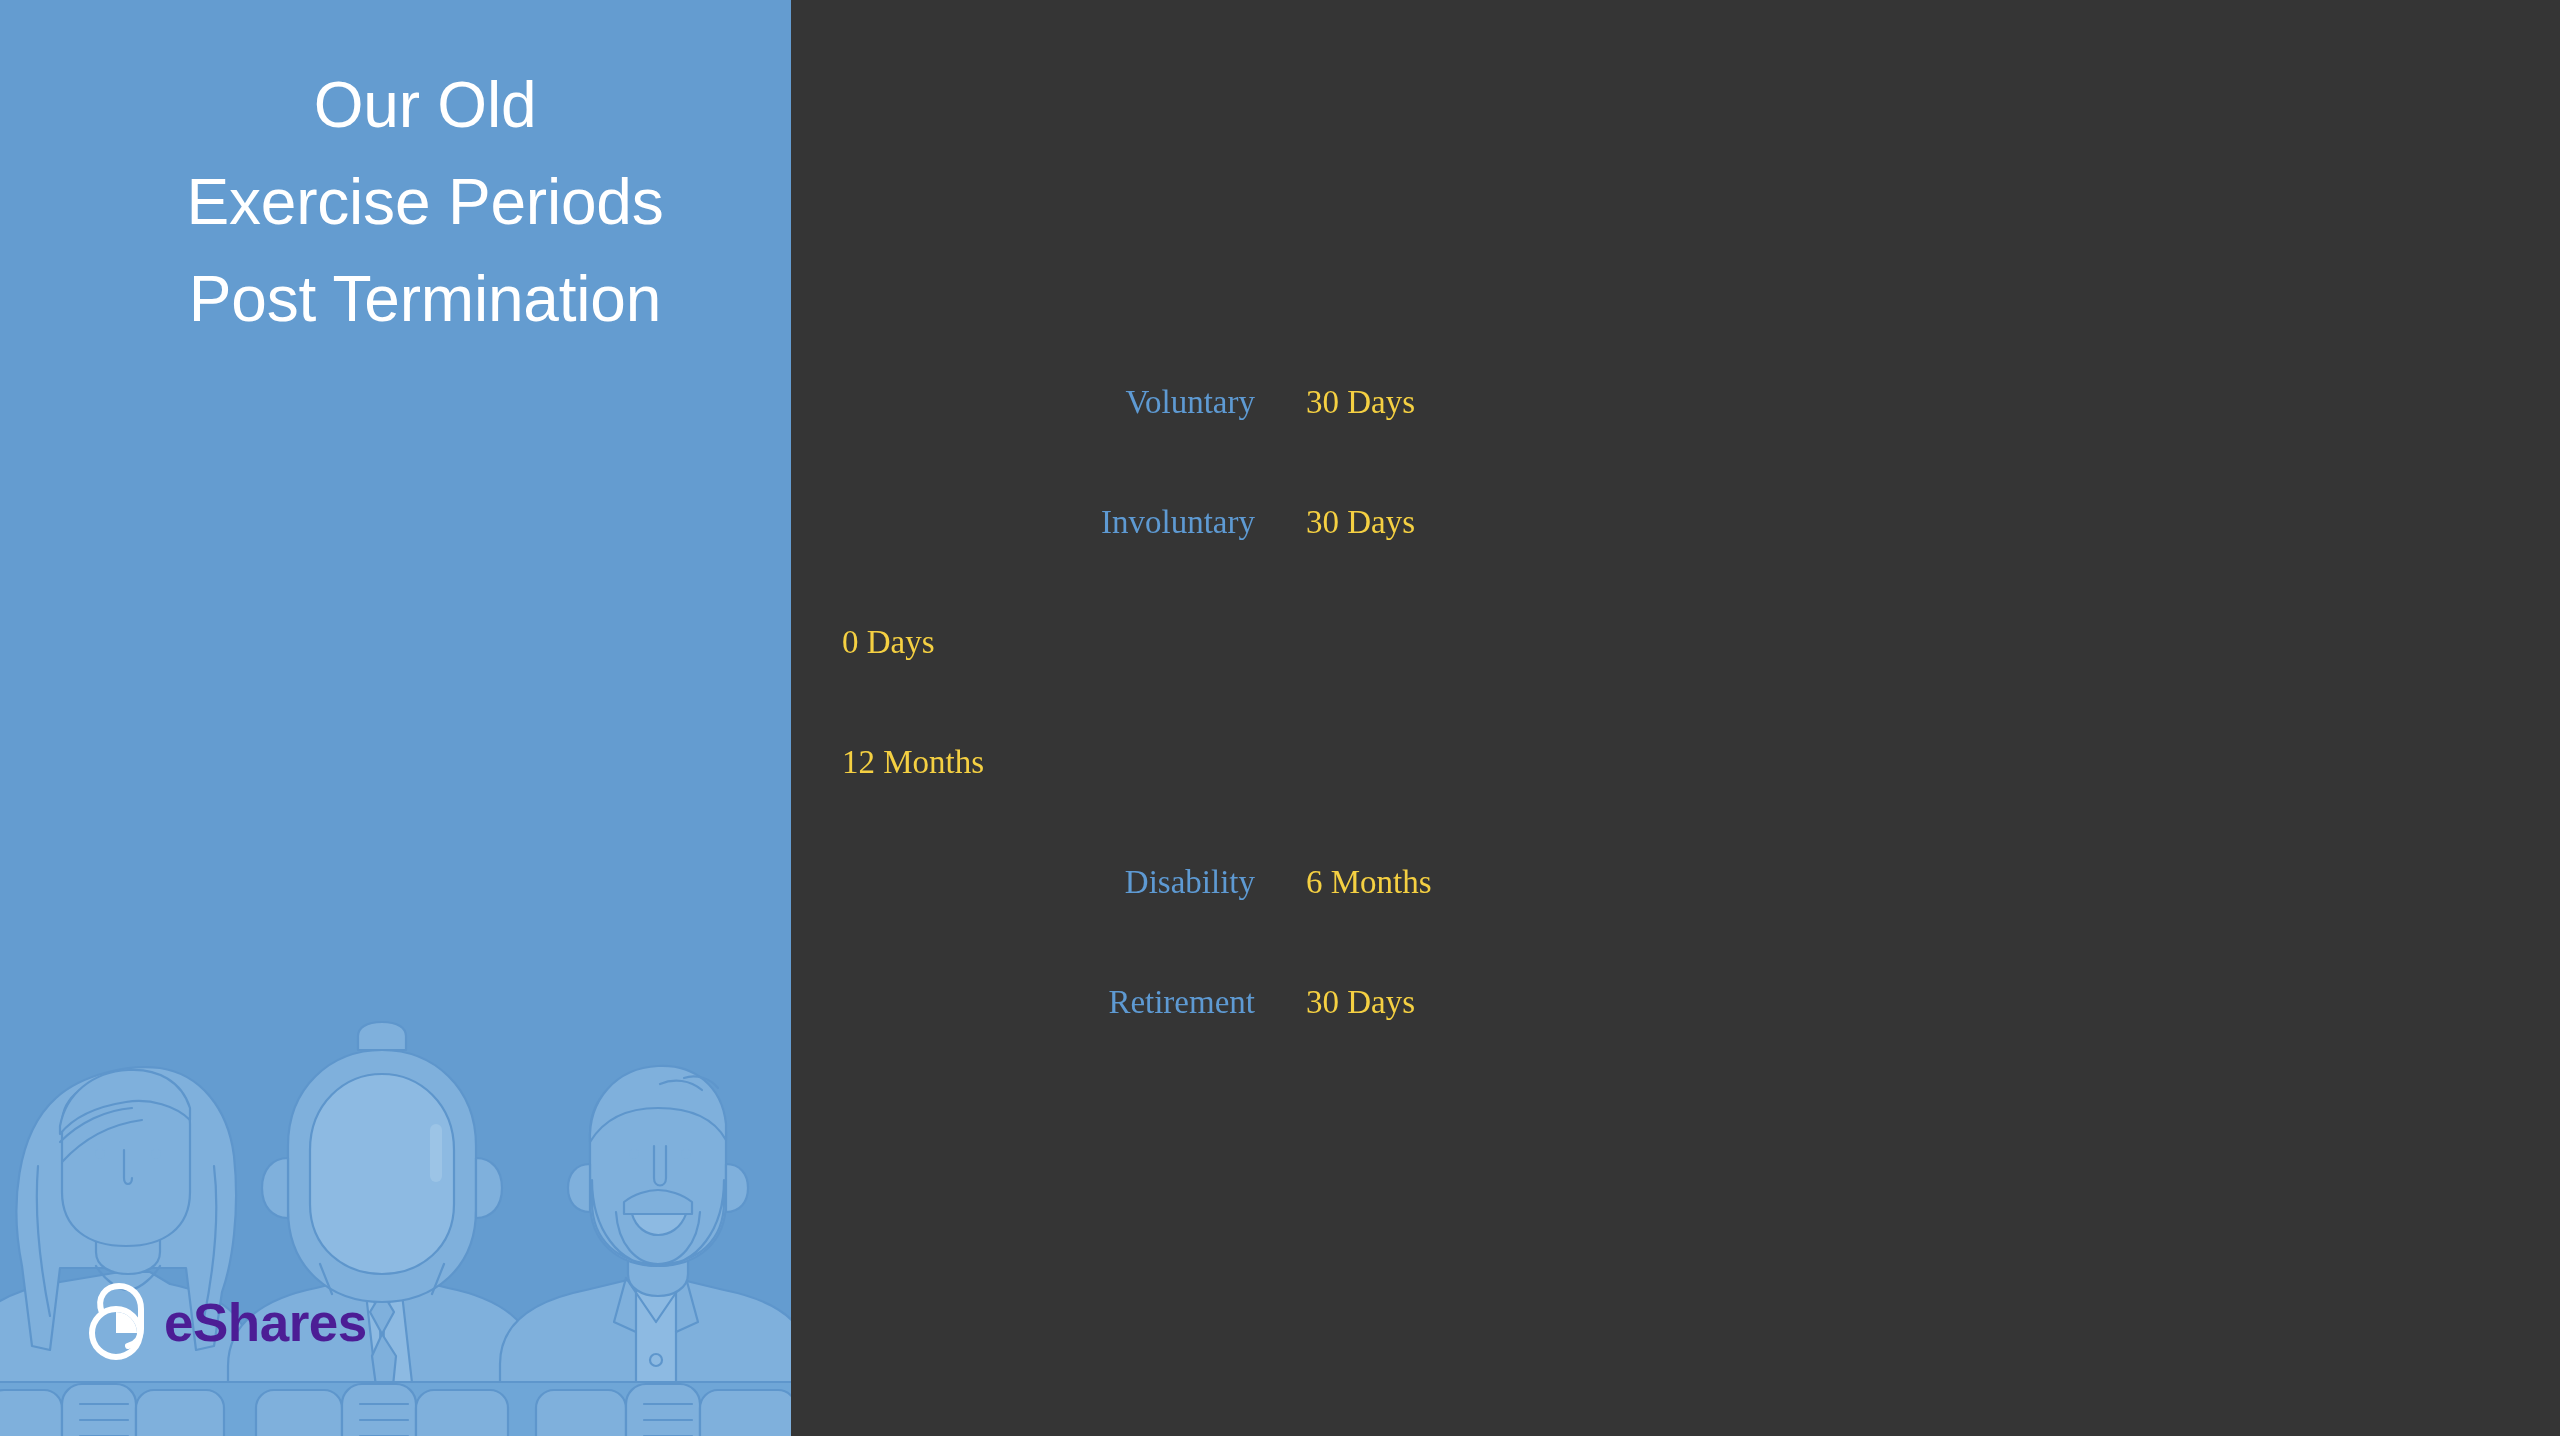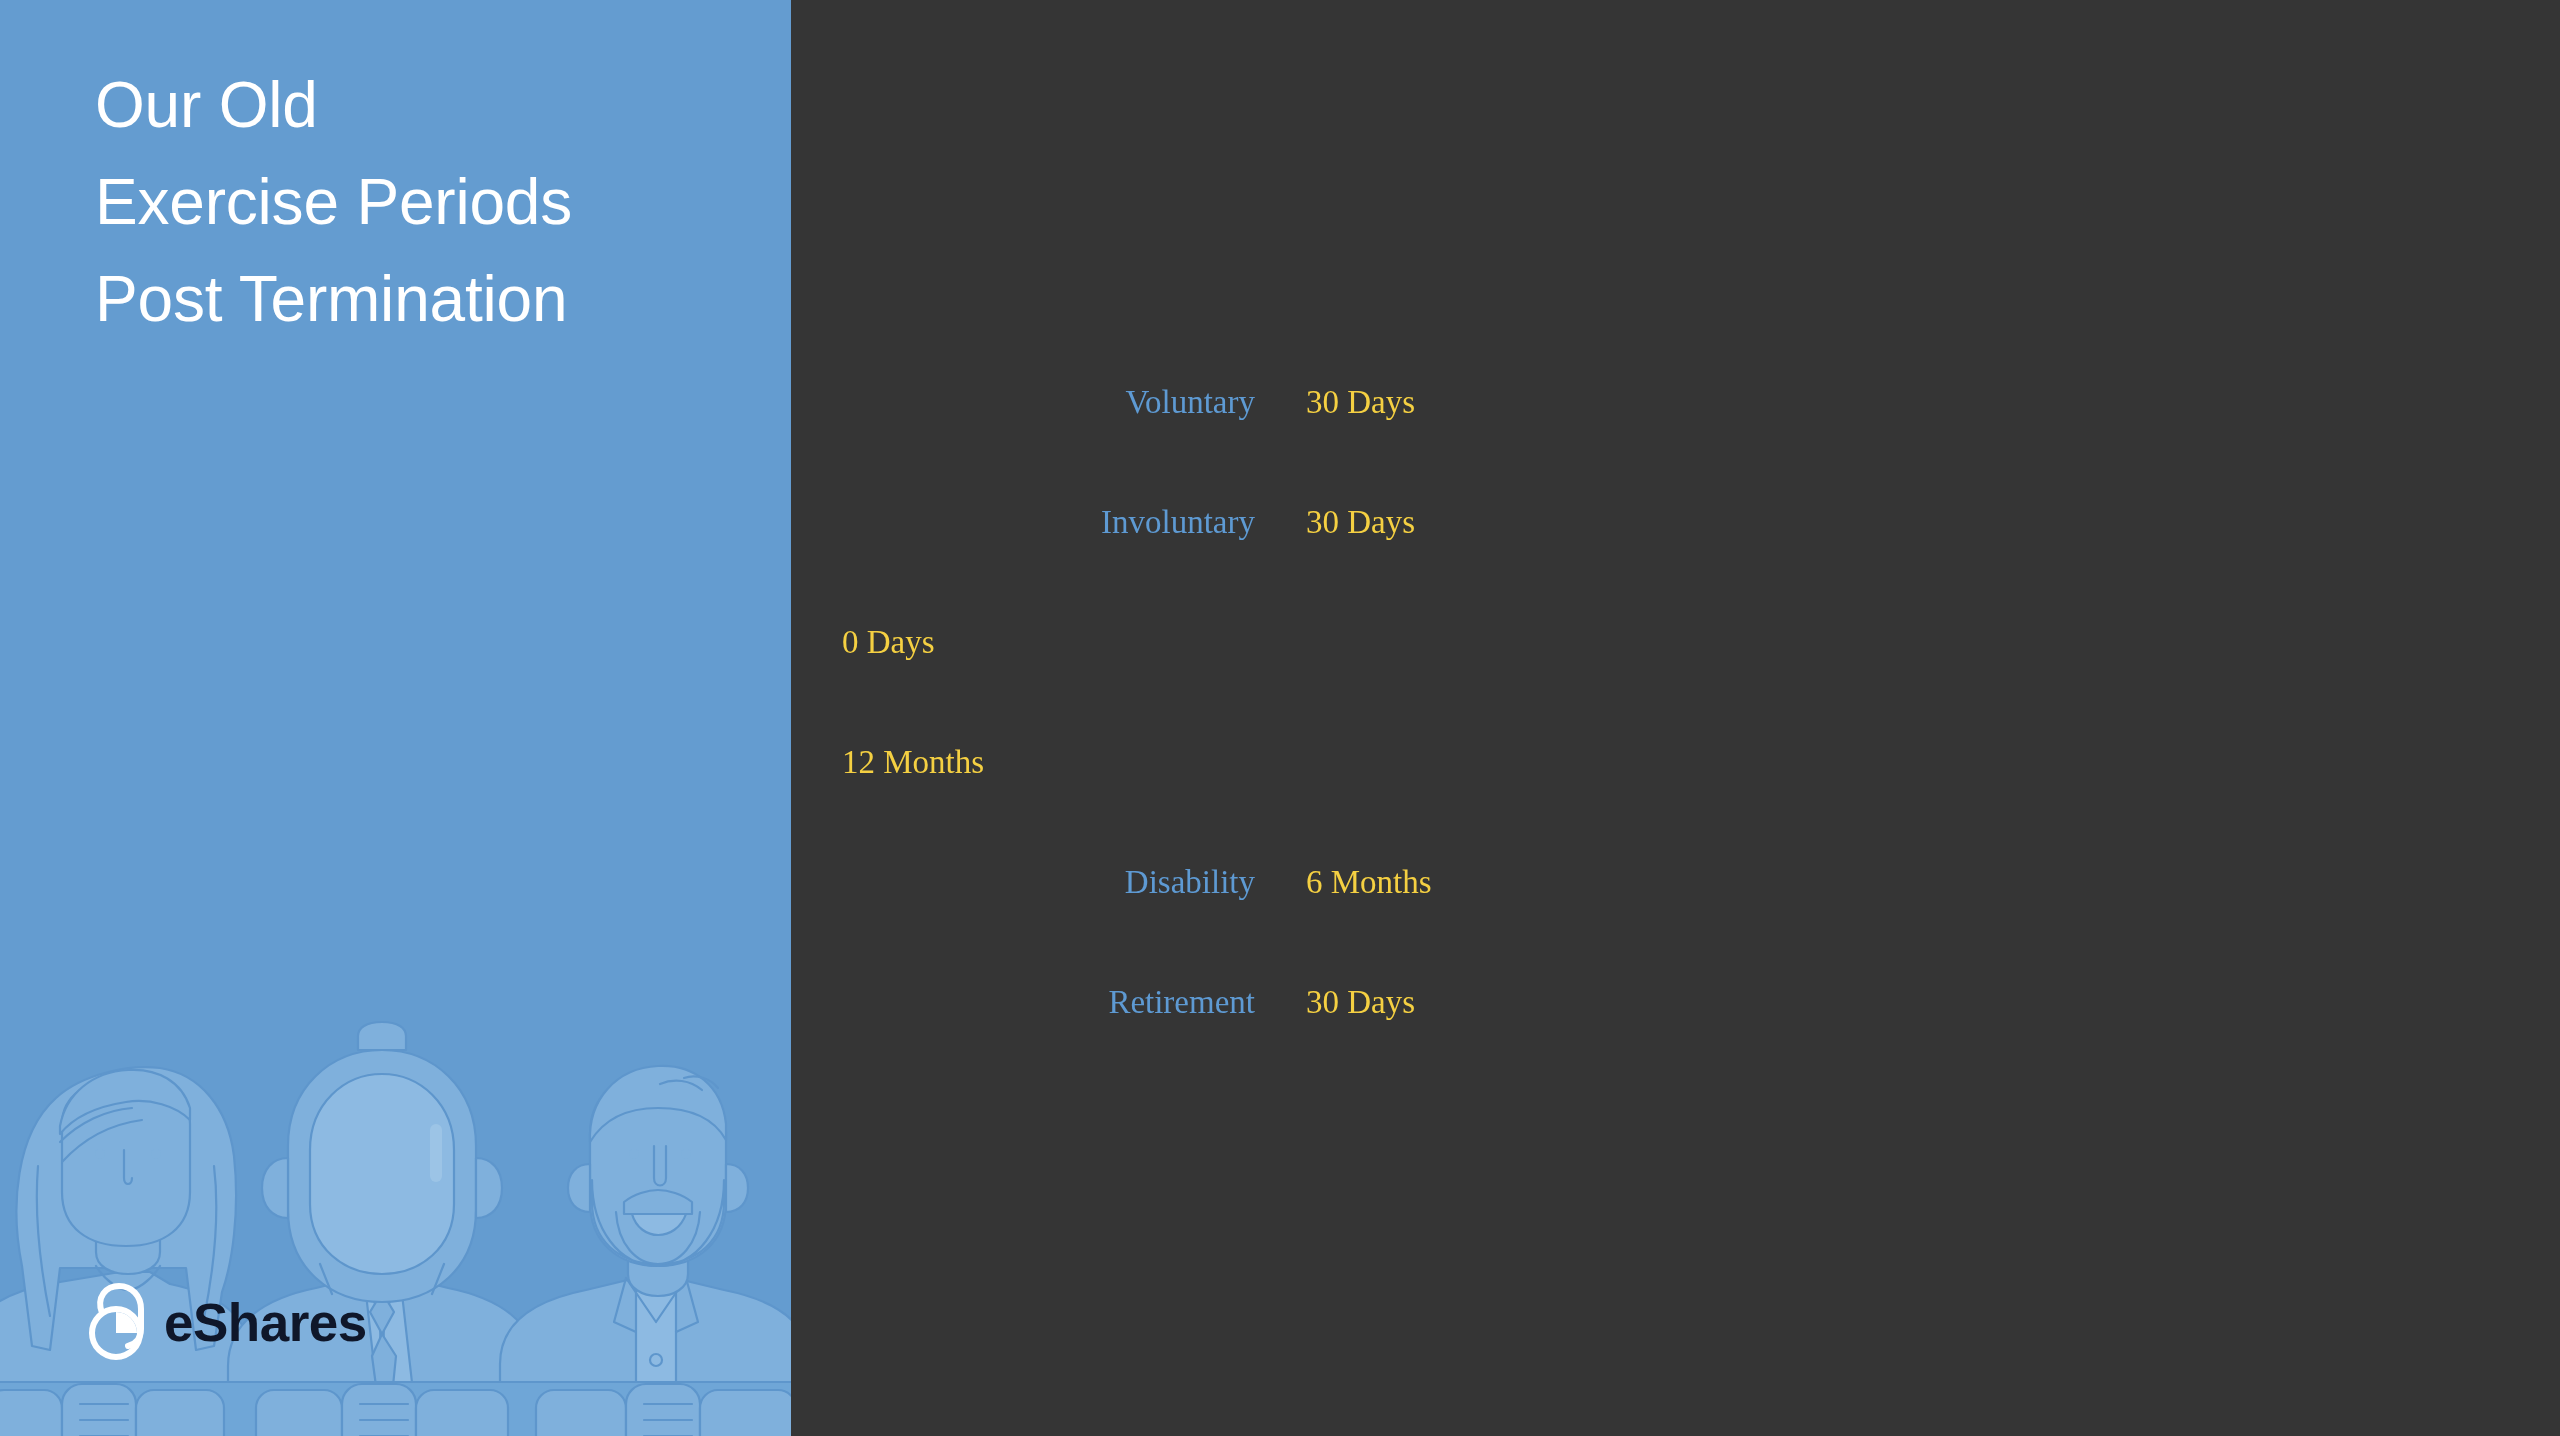--- a/index.html
+++ b/index.html
@@ -20,20 +20,21 @@
 
   
   .left-panel {
     position: absolute;
     left: 0;
     top: 0;
     width: 944px;
     height: 1436px;
     background: #649CD0;
     overflow: hidden;
+    text-align: center;
   }
 
   .illustration {
     position: absolute;
     left: 0;
     bottom: 0;
     width: 791px;
     height: 420px;
     pointer-events: none;
   }
@@ -63,21 +64,21 @@
     display: flex;
     align-items: center;
     z-index: 6;
   }
   .logo-mark {
     width: 62px;
     height: 78px;
     flex: 0 0 auto;
   }
   .logo-word {
-    color: #0f172a;
+    color: #4c1d95;
     font-size: 53px;
     font-weight: 700;
     letter-spacing: -0.5px;
     margin-left: 14px;
     line-height: 1;
   }
 
   
   .right-panel {
     position: absolute;

